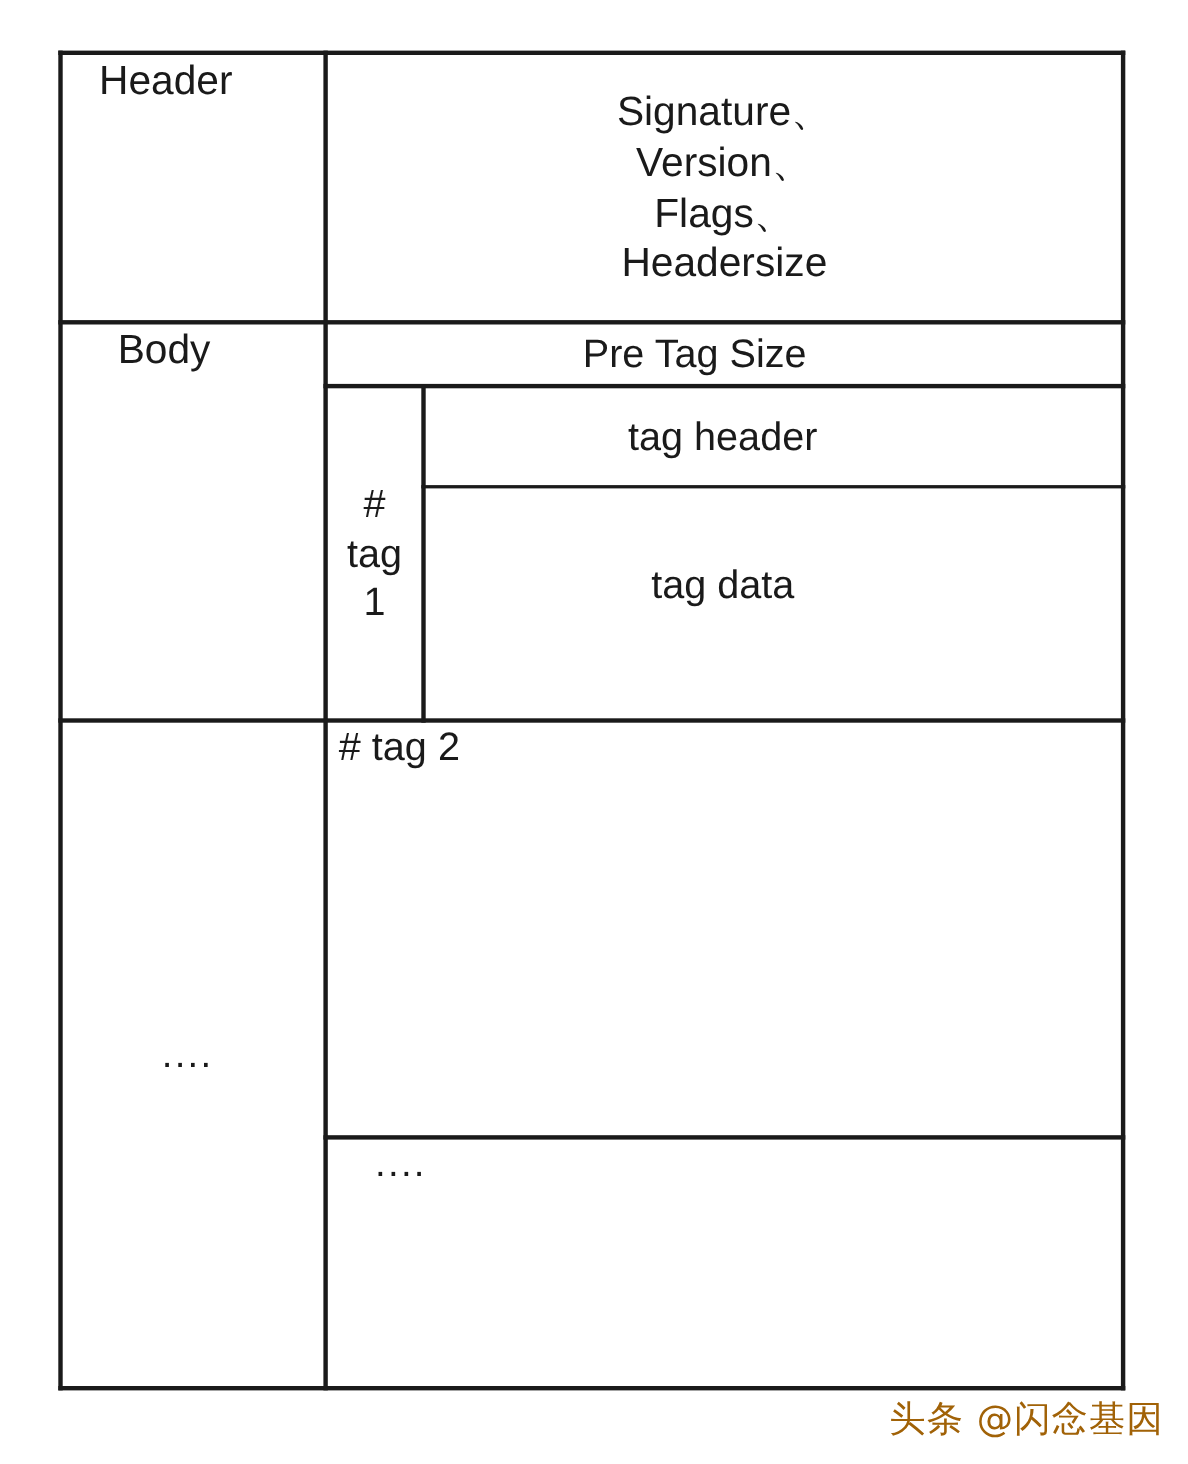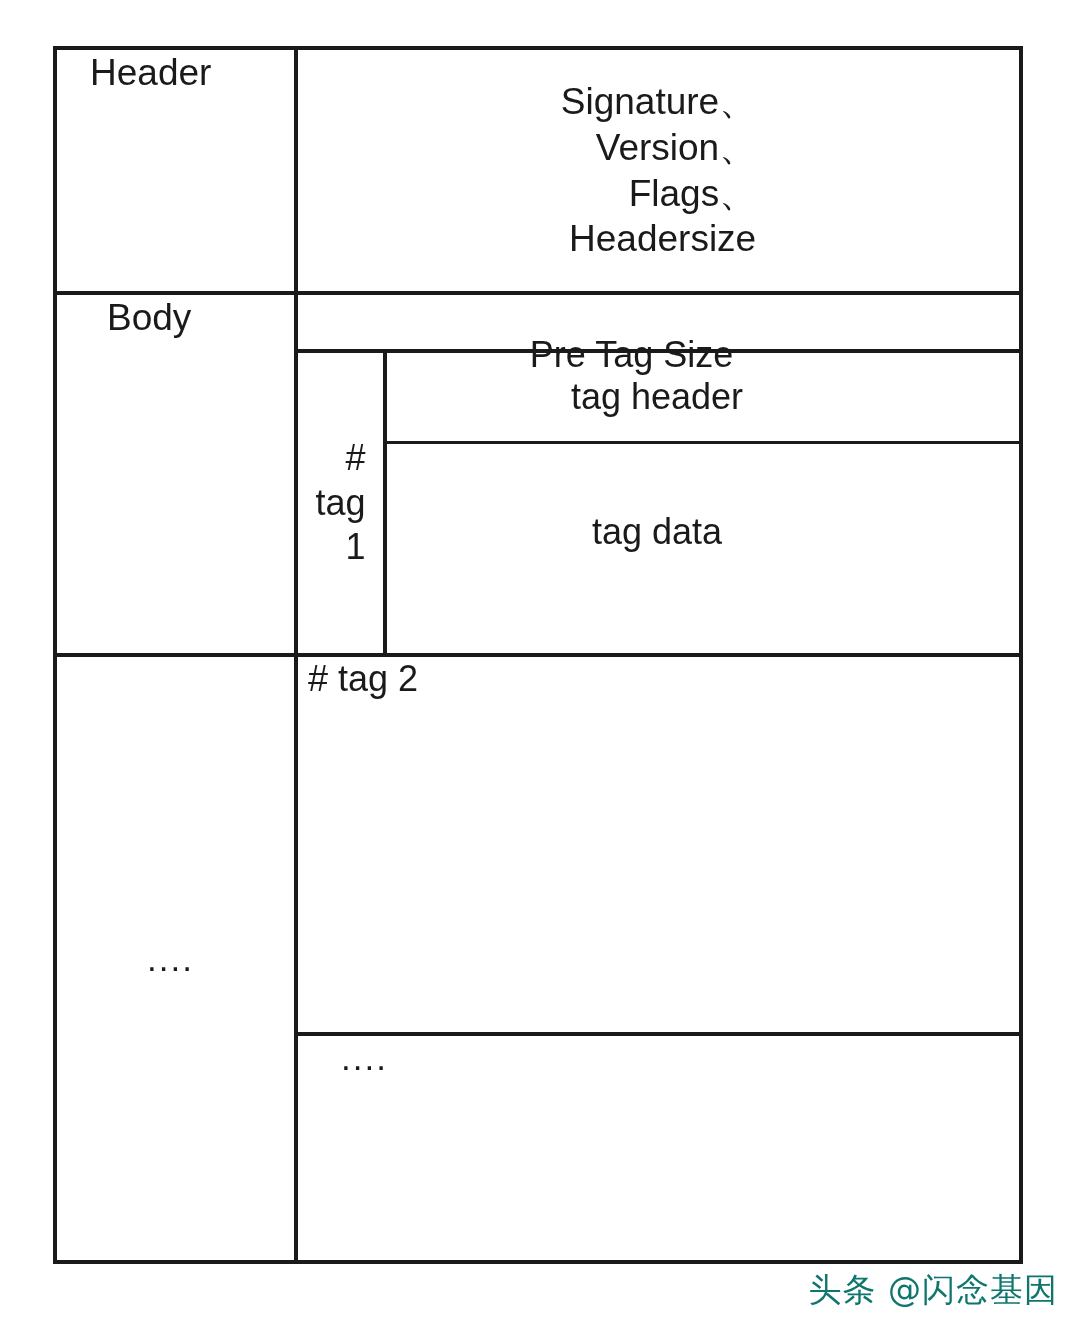--- a/index.html
+++ b/index.html
@@ -32,21 +32,21 @@
     display: flex;
     background: transparent;
   }
   .cell > .txt {
     display: block;
     white-space: pre-line;
     line-height: 1.24;
   }
 
   
-  .c-center { align-items: center; justify-content: center; text-align: right; }
+  .c-center { align-items: center; justify-content: center; text-align: center; }
   .c-left   { justify-content: flex-start; text-align: left; }
 
   
   .hline {
     position: absolute;
     background: #1a1a1a;
     height: 4px;
   }
   .vline {
     position: absolute;
@@ -60,21 +60,21 @@
   .t-lg  { font-size: 36px; }
   .t-dots{ font-size: 35px; letter-spacing: 2px; }
 
   
   #watermark {
     position: absolute;
     right: 22px;
     bottom: 18px;
     font-size: 33px;
     letter-spacing: 1px;
-    color: #0f766e;
+    color: #a16207;
     font-family: "DejaVu Sans", "Liberation Sans", sans-serif;
     white-space: nowrap;
   }
 </style>
 </head>
 <body>
 
 <div id="diagram">
 
   <div class="vline" style="left:53px;  top:46px;  height:1218px;"></div>
@@ -104,21 +104,21 @@
     <span class="txt t-xl">Signature、
 Version、
 Flags、
 Headersize</span>
   </div>
 
   <div class="cell c-left" style="left:57px; top:295px; width:237px; height:358px; padding-left:50px;">
     <span class="txt t-xl">Body</span>
   </div>
 
-  <div class="cell c-center" style="left:298px; top:295px; width:667px; height:54px;margin-top:33px;">
+  <div class="cell c-center" style="left:298px; top:295px; width:667px; height:54px;">
     <span class="txt t-lg">Pre Tag Size</span>
   </div>
 
   <div class="cell c-center" style="left:298px; top:353px; width:85px; height:300px;">
     <span class="txt t-lg">#
 tag
 1</span>
   </div>
 
   <div class="cell c-center" style="left:387px; top:353px; width:632px; height:88px; padding-right:92px;">

